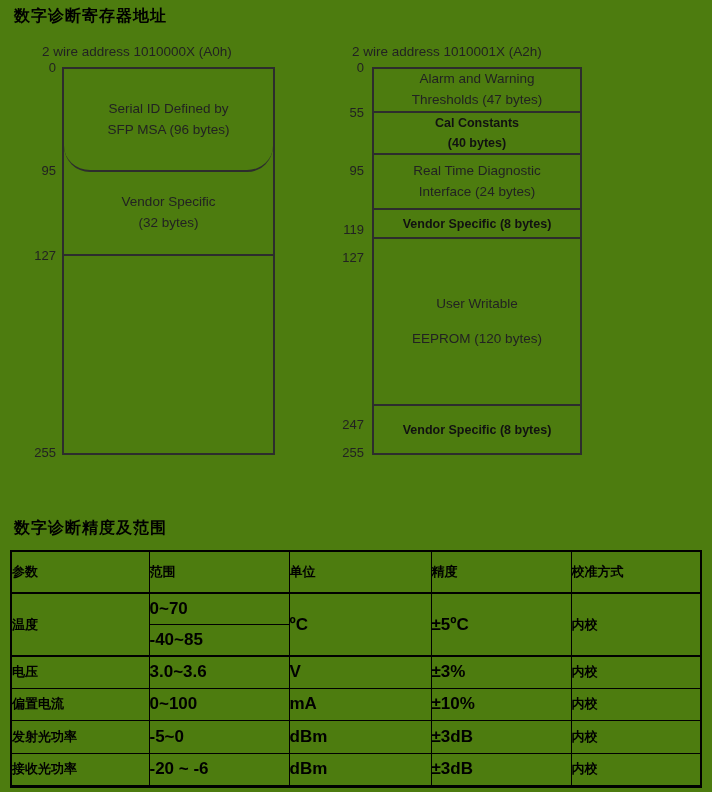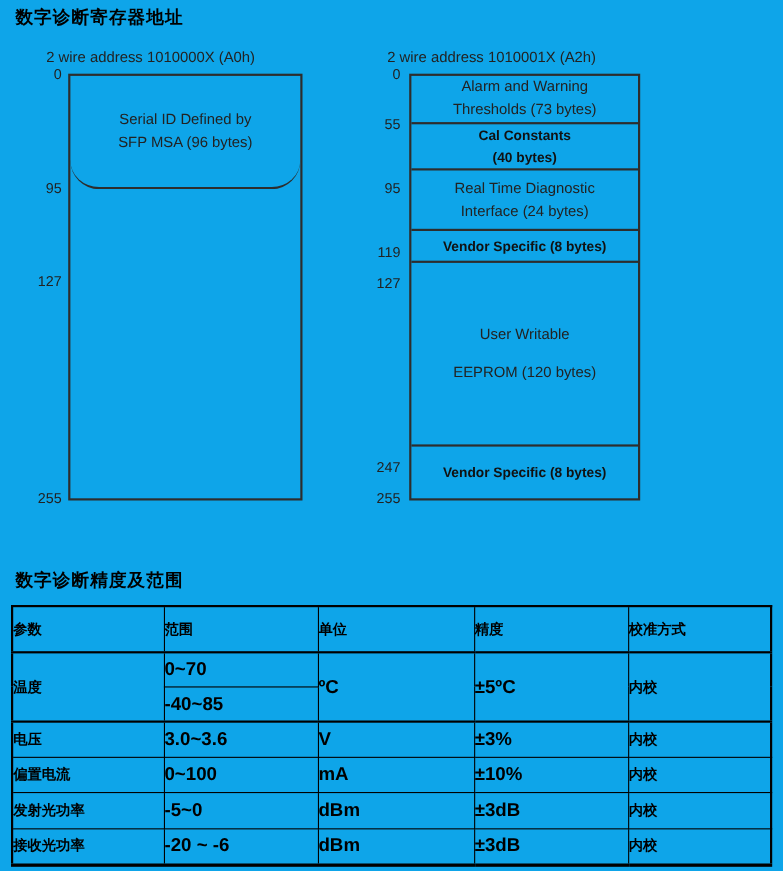--- a/index.html
+++ b/index.html
@@ -1,21 +1,21 @@
 <!DOCTYPE html>
 <html><head>
 <meta charset="utf-8">
 <style>
   * { margin: 0; padding: 0; box-sizing: border-box; }
   html, body { background: #ffffff; }
   .page {
     position: relative;
     width: 712px;
     height: 792px;
-    background: #0ea5e9;
+    background: #4d7c0f;
     font-family: "Liberation Sans", sans-serif;
     color: #1c1c1c;
     overflow: hidden;
   }
   .section-title {
     position: absolute;
     left: 14px;
     font-weight: bold;
     font-size: 16px;
     color: #000;
@@ -118,32 +118,34 @@
 
 <div class="page">
 
   <h1 class="section-title" id="title-registers">数字诊断寄存器地址</h1>
 
   <div class="map-header" id="map-header-a0h">2 wire address 1010000X (A0h)</div>
 
   <div class="mem-box" id="mem-box-a0h">
     <div class="seg divided" style="height:103px;border-radius:26px;">Serial ID Defined by
 SFP MSA (96 bytes)</div>
+    <div class="seg divided" style="height:84px;">Vendor Specific
+(32 bytes)</div>
   </div>
 
   <div class="tick left-map" style="top:59px;">0</div>
   <div class="tick left-map" style="top:162px;">95</div>
   <div class="tick left-map" style="top:247px;">127</div>
   <div class="tick left-map" style="top:444px;">255</div>
 
   <div class="map-header" id="map-header-a2h">2 wire address 1010001X (A2h)</div>
 
   <div class="mem-box" id="mem-box-a2h">
     <div class="seg divided" style="height:44px;">Alarm and Warning
-Thresholds (73 bytes)</div>
+Thresholds (47 bytes)</div>
     <div class="seg divided small-bold" style="height:42px;">Cal Constants
 (40 bytes)</div>
     <div class="seg divided" style="height:55px;">Real Time Diagnostic
 Interface (24 bytes)</div>
     <div class="seg divided small-bold" style="height:29px;">Vendor Specific (8 bytes)</div>
     <div class="seg divided wide-lines" style="height:167px;">User Writable
 EEPROM (120 bytes)</div>
     <div class="seg grow small-bold">Vendor Specific (8 bytes)</div>
   </div>
 

